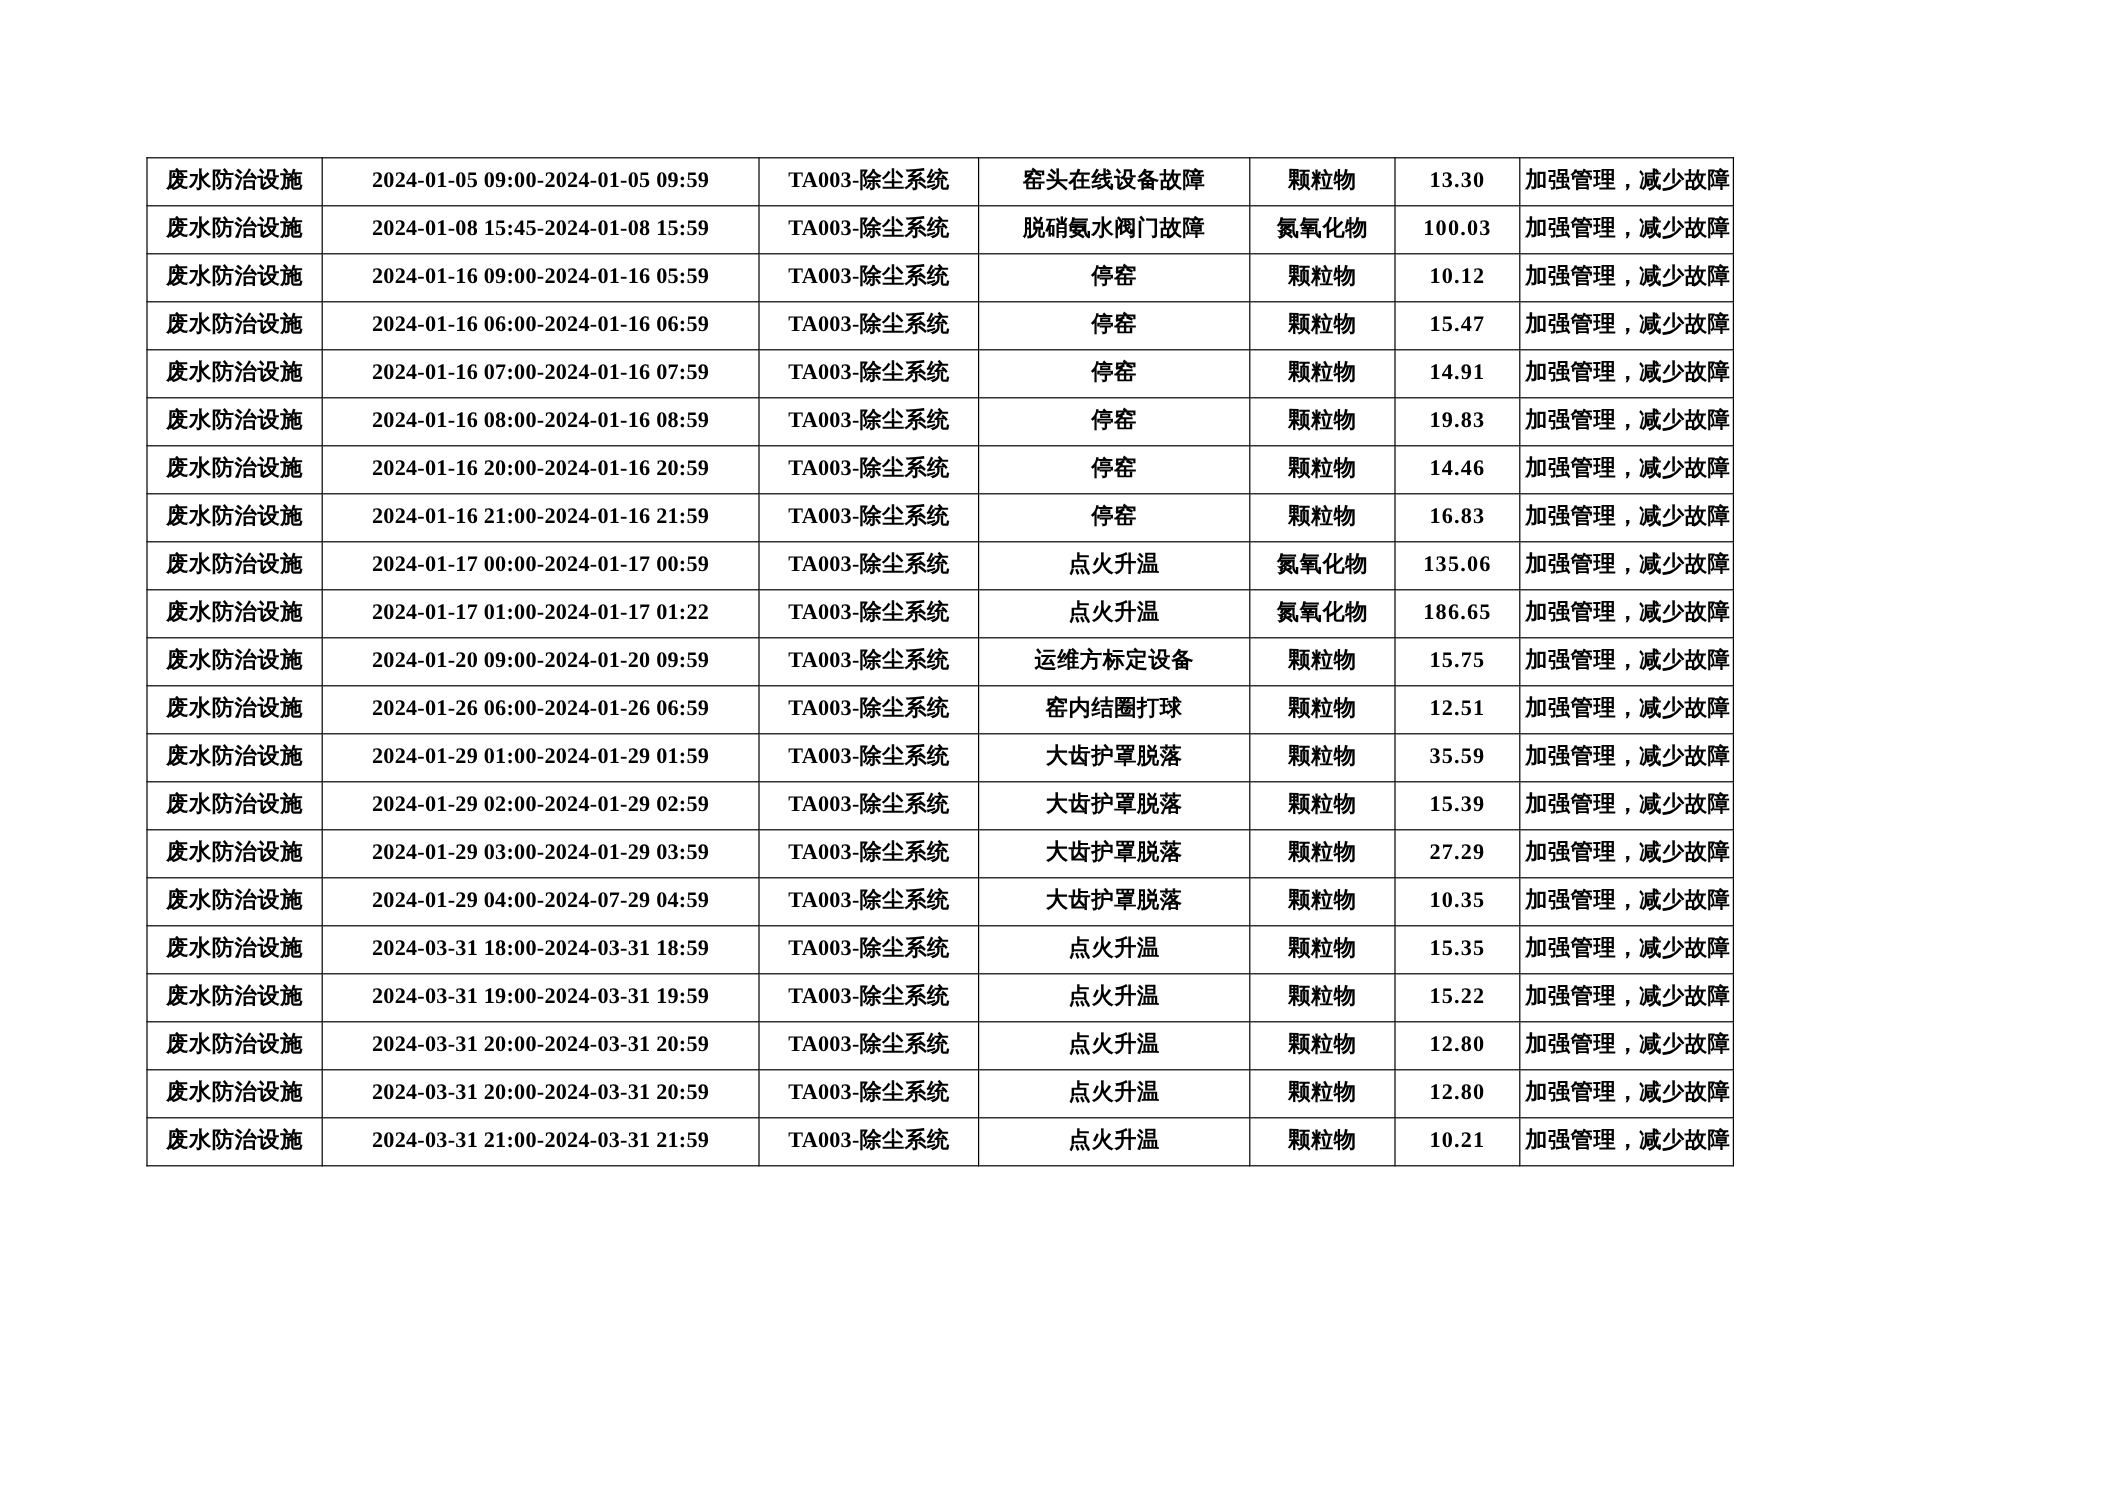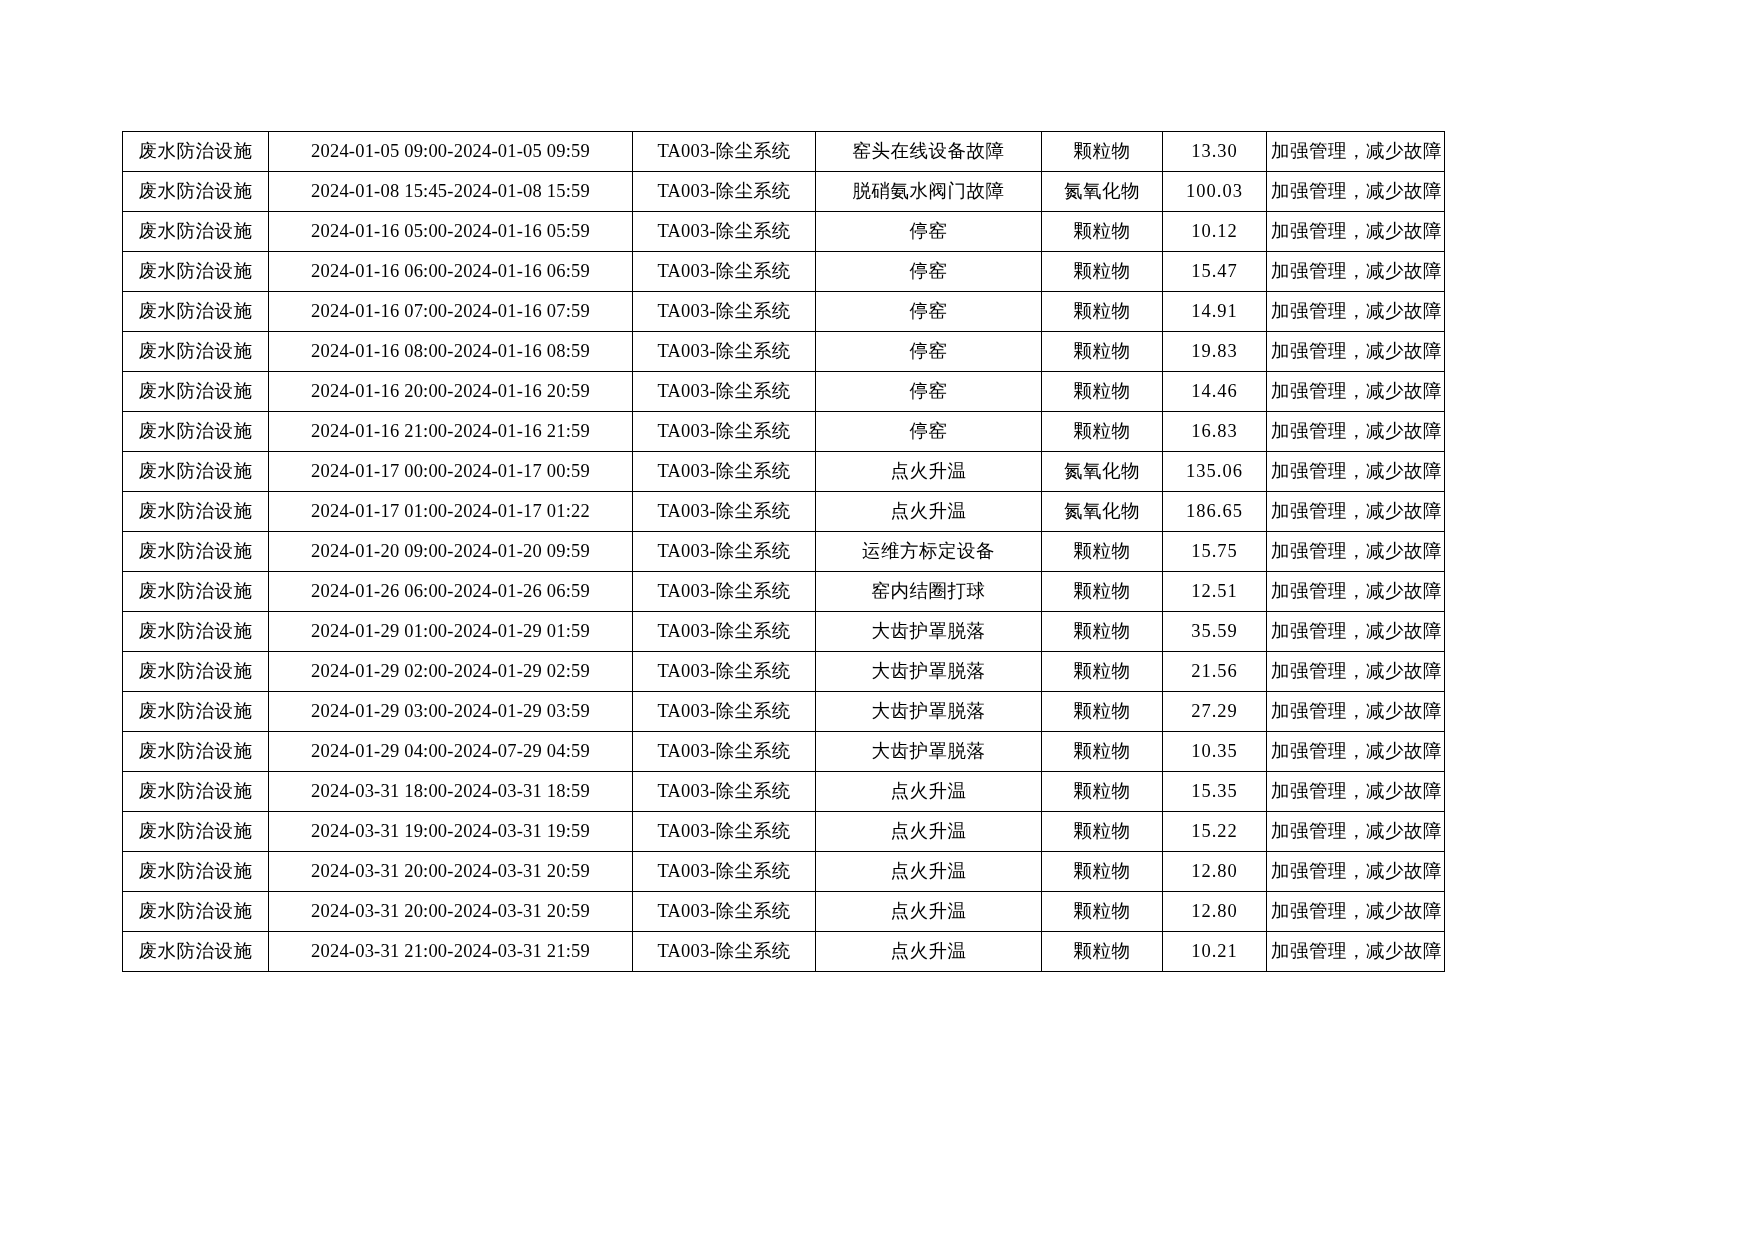--- a/index.html
+++ b/index.html
@@ -12,20 +12,21 @@
     height: 1240px;
     font-family: "Liberation Serif", serif;
     color: #000000;
     overflow: hidden;
   }
   .page {
     position: relative;
     width: 1754px;
     height: 1240px;
     box-sizing: border-box;
+    font-weight: bold;
   }
   .table-wrap {
     position: absolute;
     left: 122px;
     top: 131px;
     width: 1322px;
   }
   table.data-table {
     border-collapse: collapse;
     table-layout: fixed;
@@ -96,21 +97,21 @@
             <td class="cjk">废水防治设施</td>
             <td class="mono">2024-01-08 15:45-2024-01-08 15:59</td>
             <td class="mono">TA003-除尘系统</td>
             <td class="cjk">脱硝氨水阀门故障</td>
             <td class="cjk">氮氧化物</td>
             <td class="num">100.03</td>
             <td class="cjk">加强管理，减少故障</td>
           </tr>
           <tr>
             <td class="cjk">废水防治设施</td>
-            <td class="mono">2024-01-16 05:00-2024-01-16 05:59</td>
+            <td class="mono">2024-01-16 09:00-2024-01-16 05:59</td>
             <td class="mono">TA003-除尘系统</td>
             <td class="cjk">停窑</td>
             <td class="cjk">颗粒物</td>
             <td class="num">10.12</td>
             <td class="cjk">加强管理，减少故障</td>
           </tr>
           <tr>
             <td class="cjk">废水防治设施</td>
             <td class="mono">2024-01-16 06:00-2024-01-16 06:59</td>
             <td class="mono">TA003-除尘系统</td>
@@ -199,21 +200,21 @@
             <td class="cjk">颗粒物</td>
             <td class="num">35.59</td>
             <td class="cjk">加强管理，减少故障</td>
           </tr>
           <tr>
             <td class="cjk">废水防治设施</td>
             <td class="mono">2024-01-29 02:00-2024-01-29 02:59</td>
             <td class="mono">TA003-除尘系统</td>
             <td class="cjk">大齿护罩脱落</td>
             <td class="cjk">颗粒物</td>
-            <td class="num">21.56</td>
+            <td class="num">15.39</td>
             <td class="cjk">加强管理，减少故障</td>
           </tr>
           <tr>
             <td class="cjk">废水防治设施</td>
             <td class="mono">2024-01-29 03:00-2024-01-29 03:59</td>
             <td class="mono">TA003-除尘系统</td>
             <td class="cjk">大齿护罩脱落</td>
             <td class="cjk">颗粒物</td>
             <td class="num">27.29</td>
             <td class="cjk">加强管理，减少故障</td>

